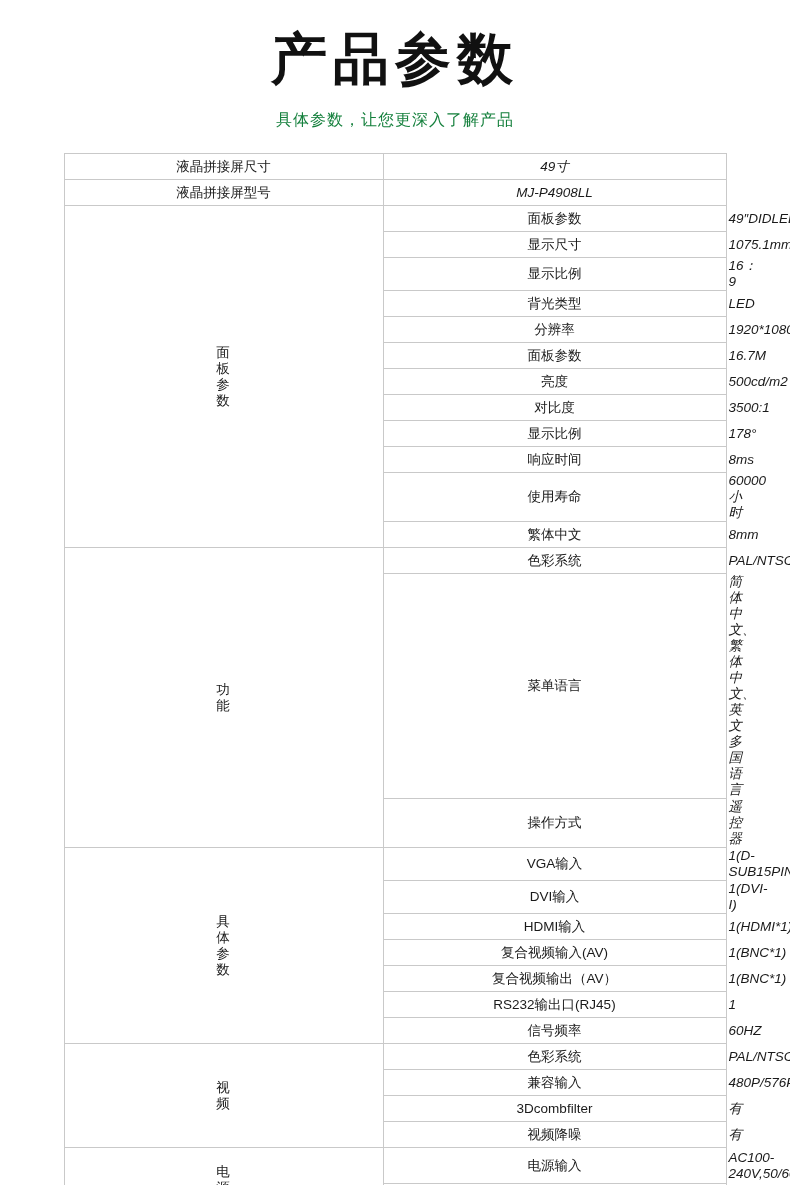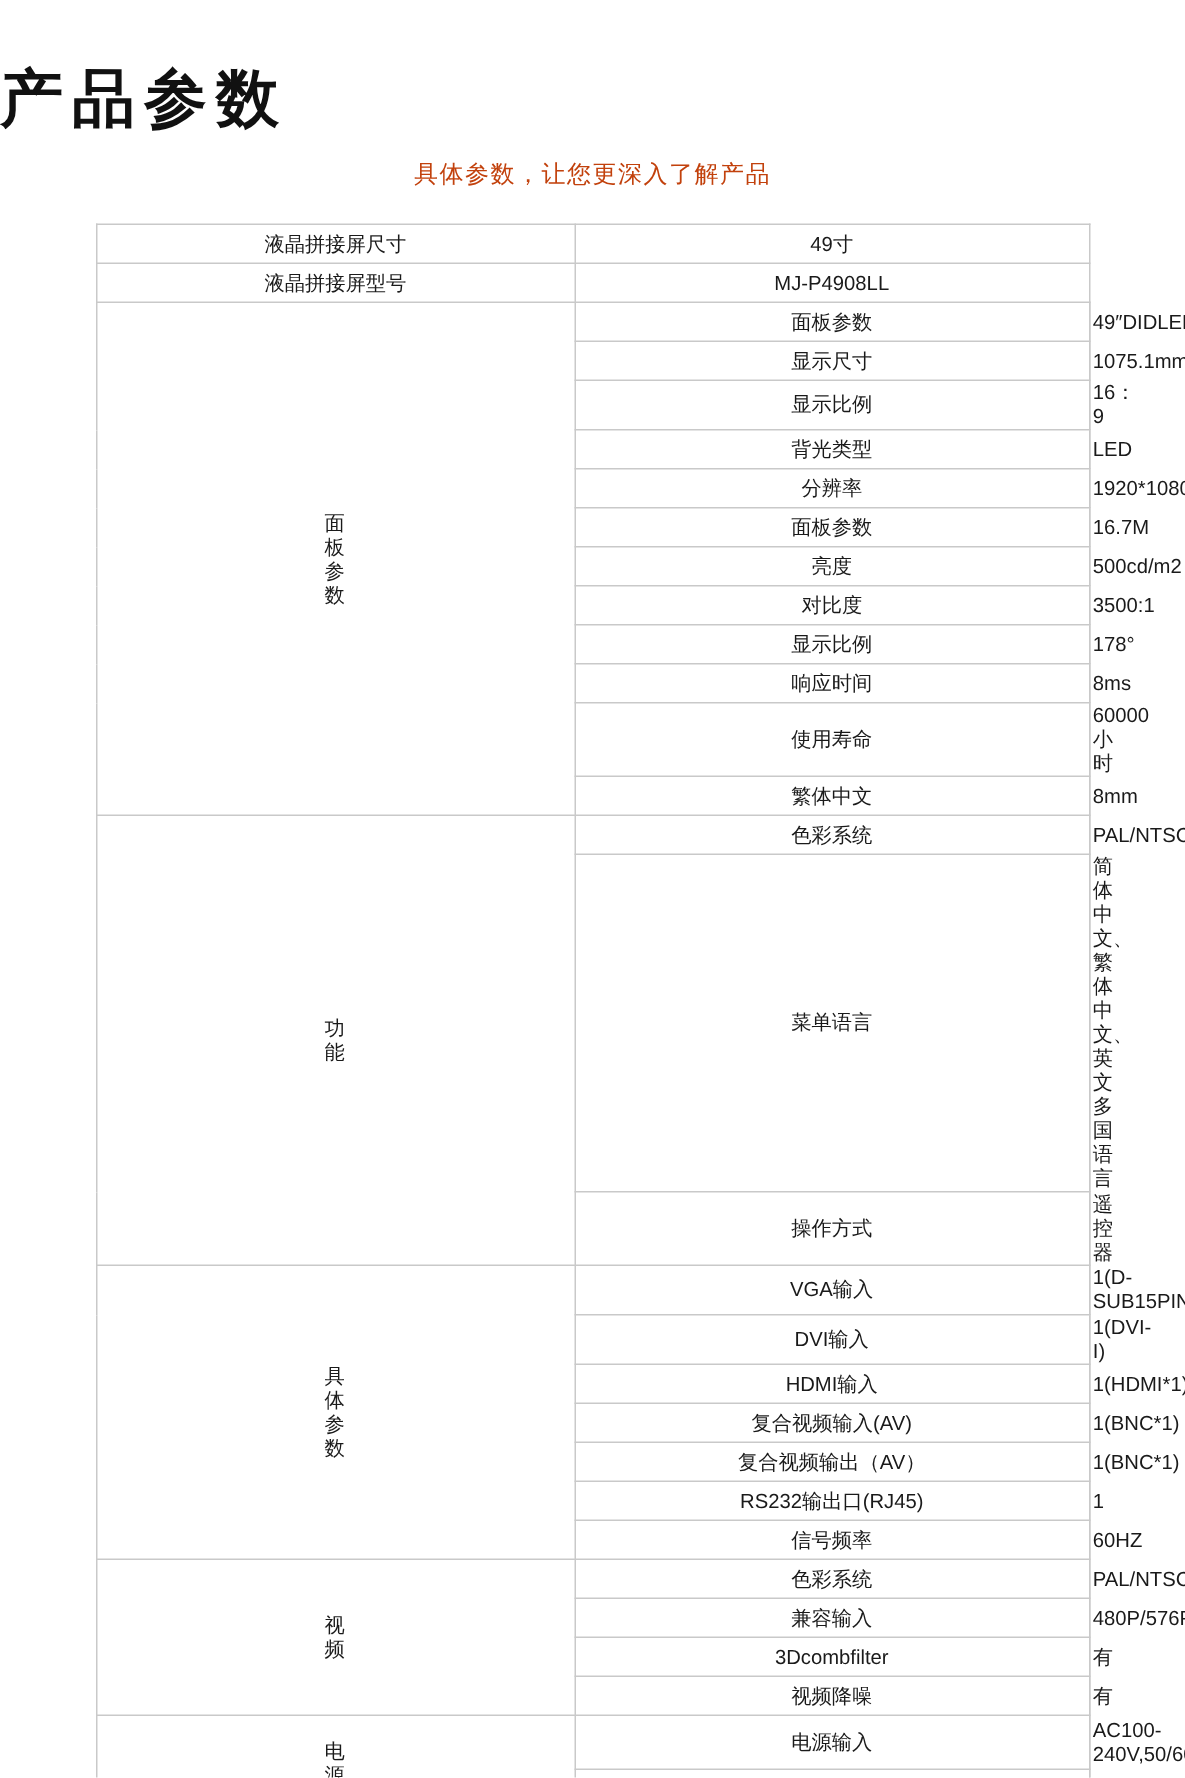--- a/index.html
+++ b/index.html
@@ -14,31 +14,32 @@
     color: #1a1a1a;
     -webkit-font-smoothing: antialiased;
   }
   .page {
     width: 790px;
     height: 1185px;
     position: relative;
     box-sizing: border-box;
   }
   .title {
+    text-align: center;
     font-family: "Liberation Serif", serif;
     font-weight: bold;
-    font-size: 42px;
+    font-size: 56px;
     letter-spacing: 6px;
-    padding-top: 38px;
+    padding-top: 22px;
     color: #111;
   }
   .subtitle {
     text-align: center;
     font-size: 16px;
-    color: #c2410c;
+    color: #15803d;
     margin-top: 12px;
     letter-spacing: 1px;
     font-family: "Liberation Sans", sans-serif;
   }
   table.spec {
     border-collapse: collapse;
     width: 652px;
     margin: 22px auto 0 auto;
     table-layout: fixed;
   }
@@ -63,20 +64,21 @@
     margin: 16px auto;
     width: 1.2em;
     word-break: break-all;
     white-space: normal;
   }
   td.label {
     width: 236px;
   }
   td.value {
     width: 338px;
+    font-style: italic;
   }
   td.label-wide {
     width: 314px;
   }
 </style>
 </head>
 <body>
 
 <div class="page">
 

